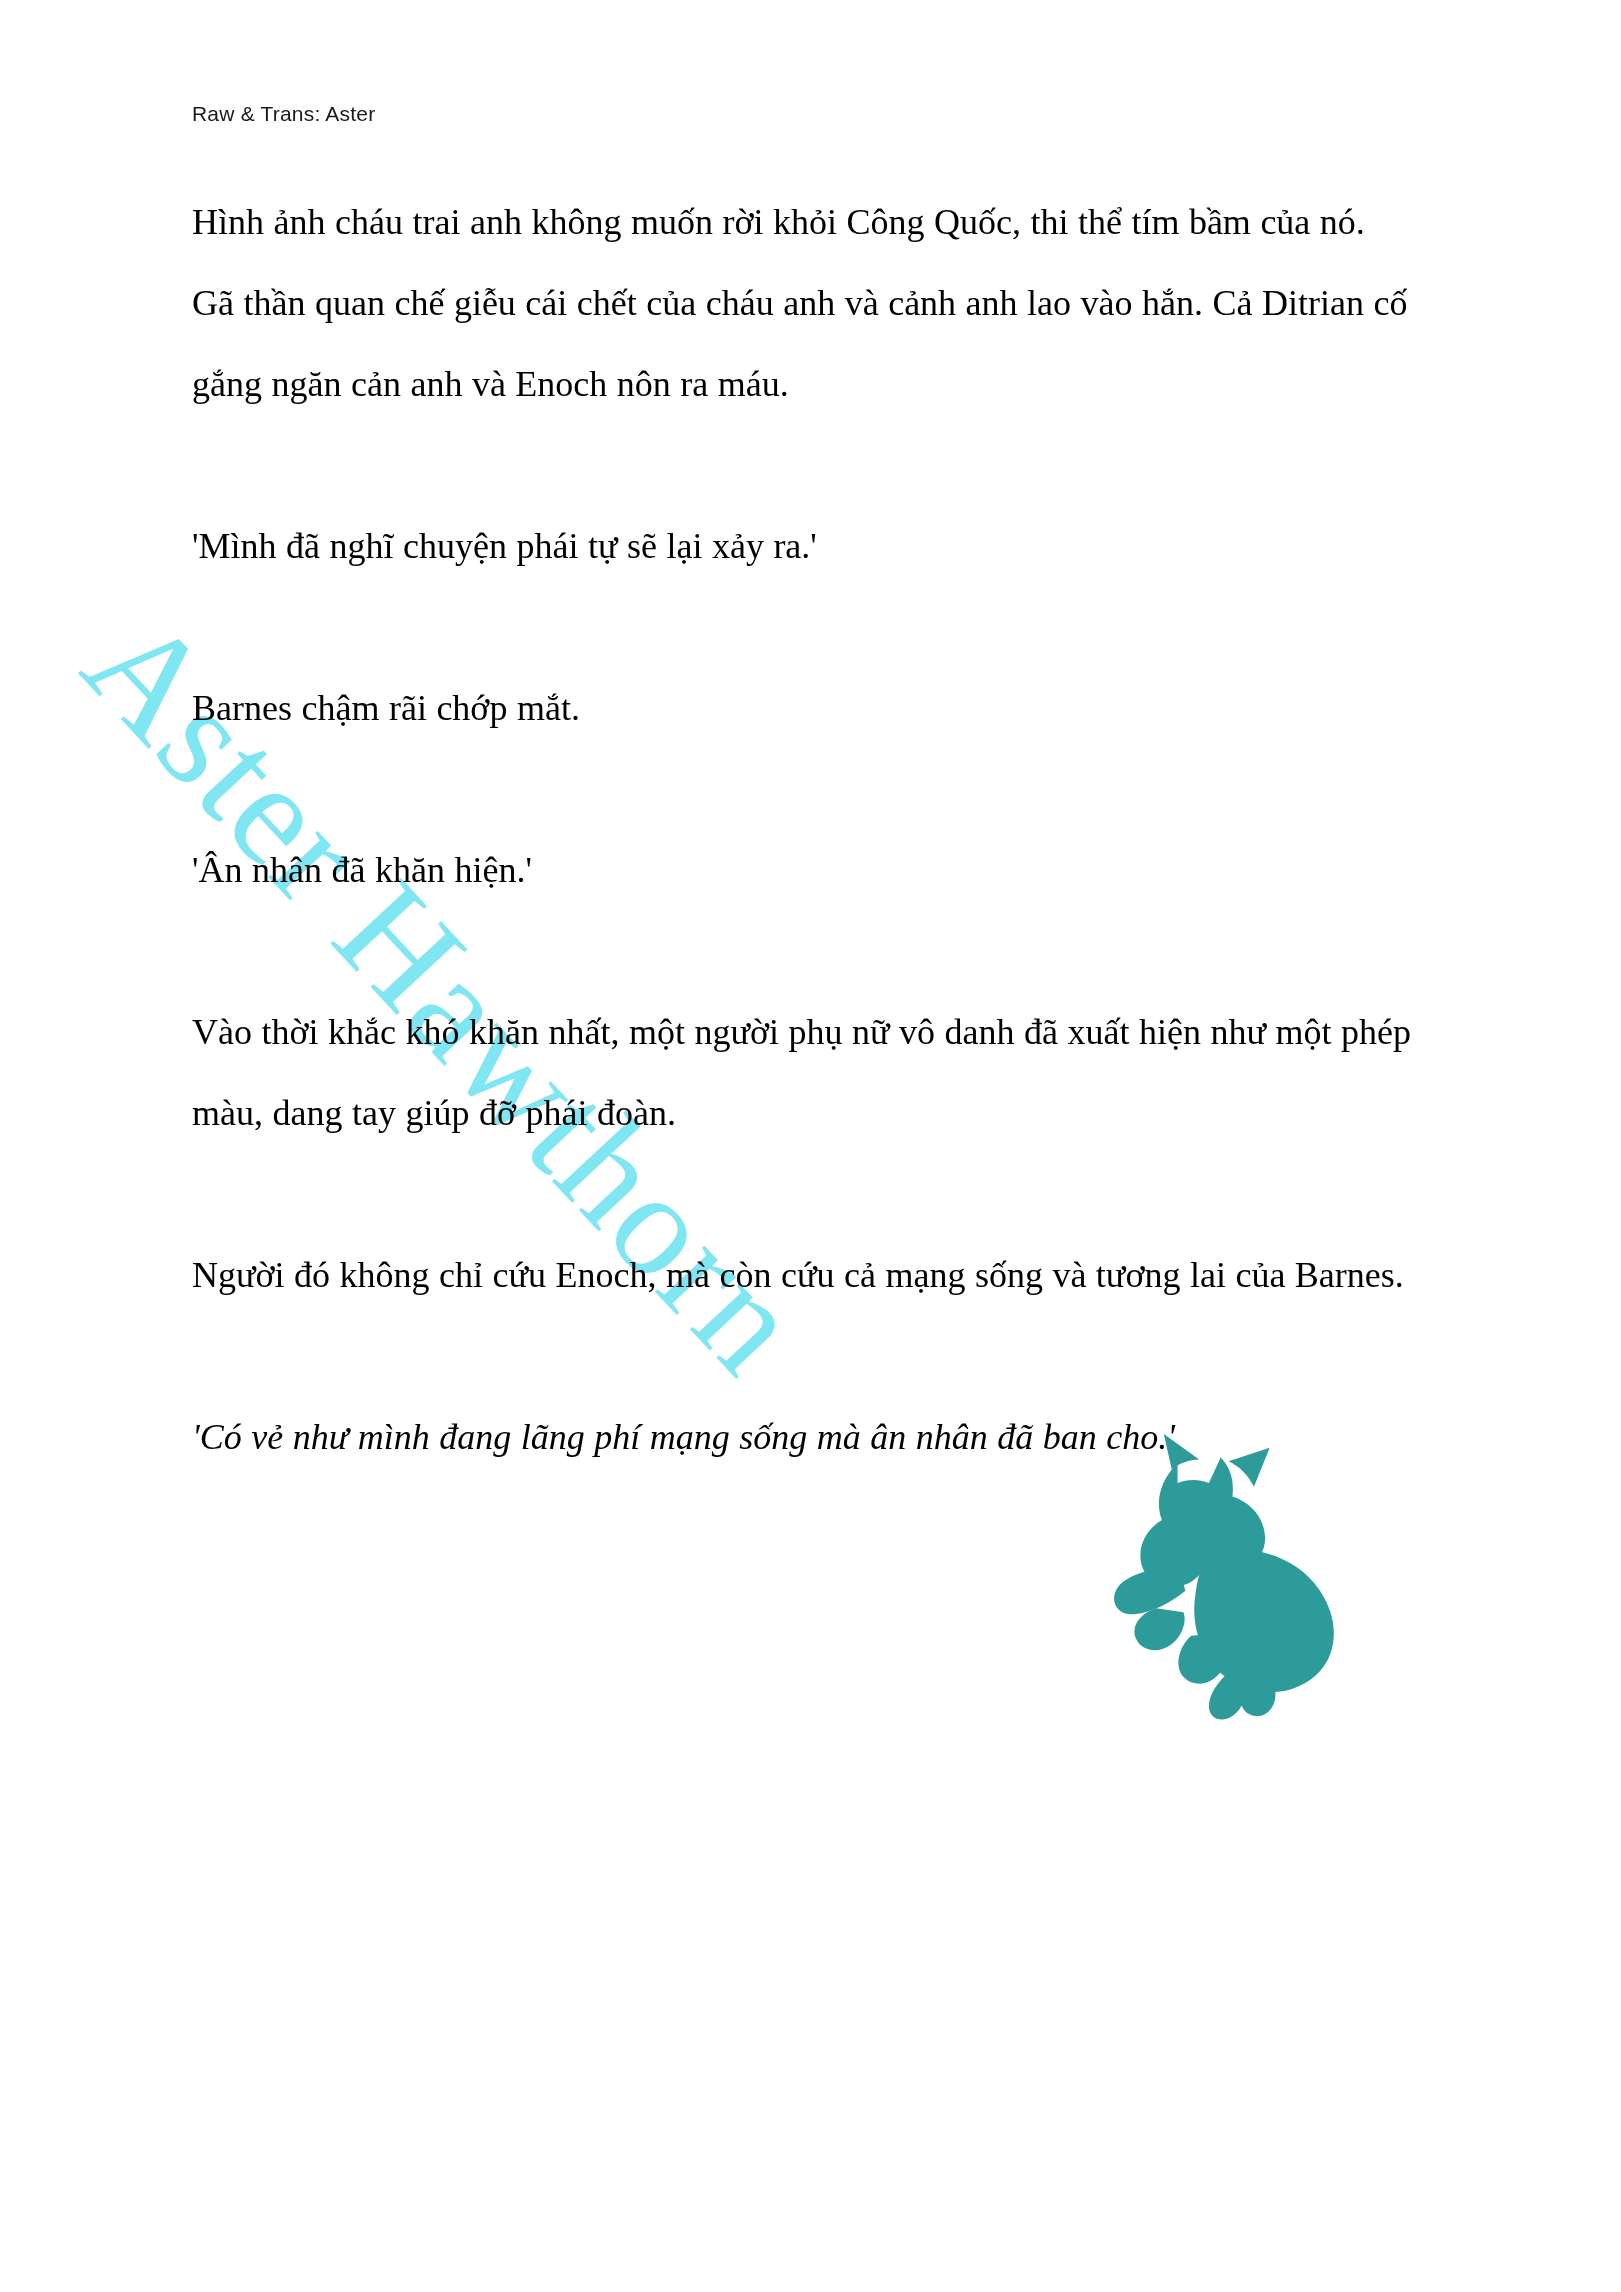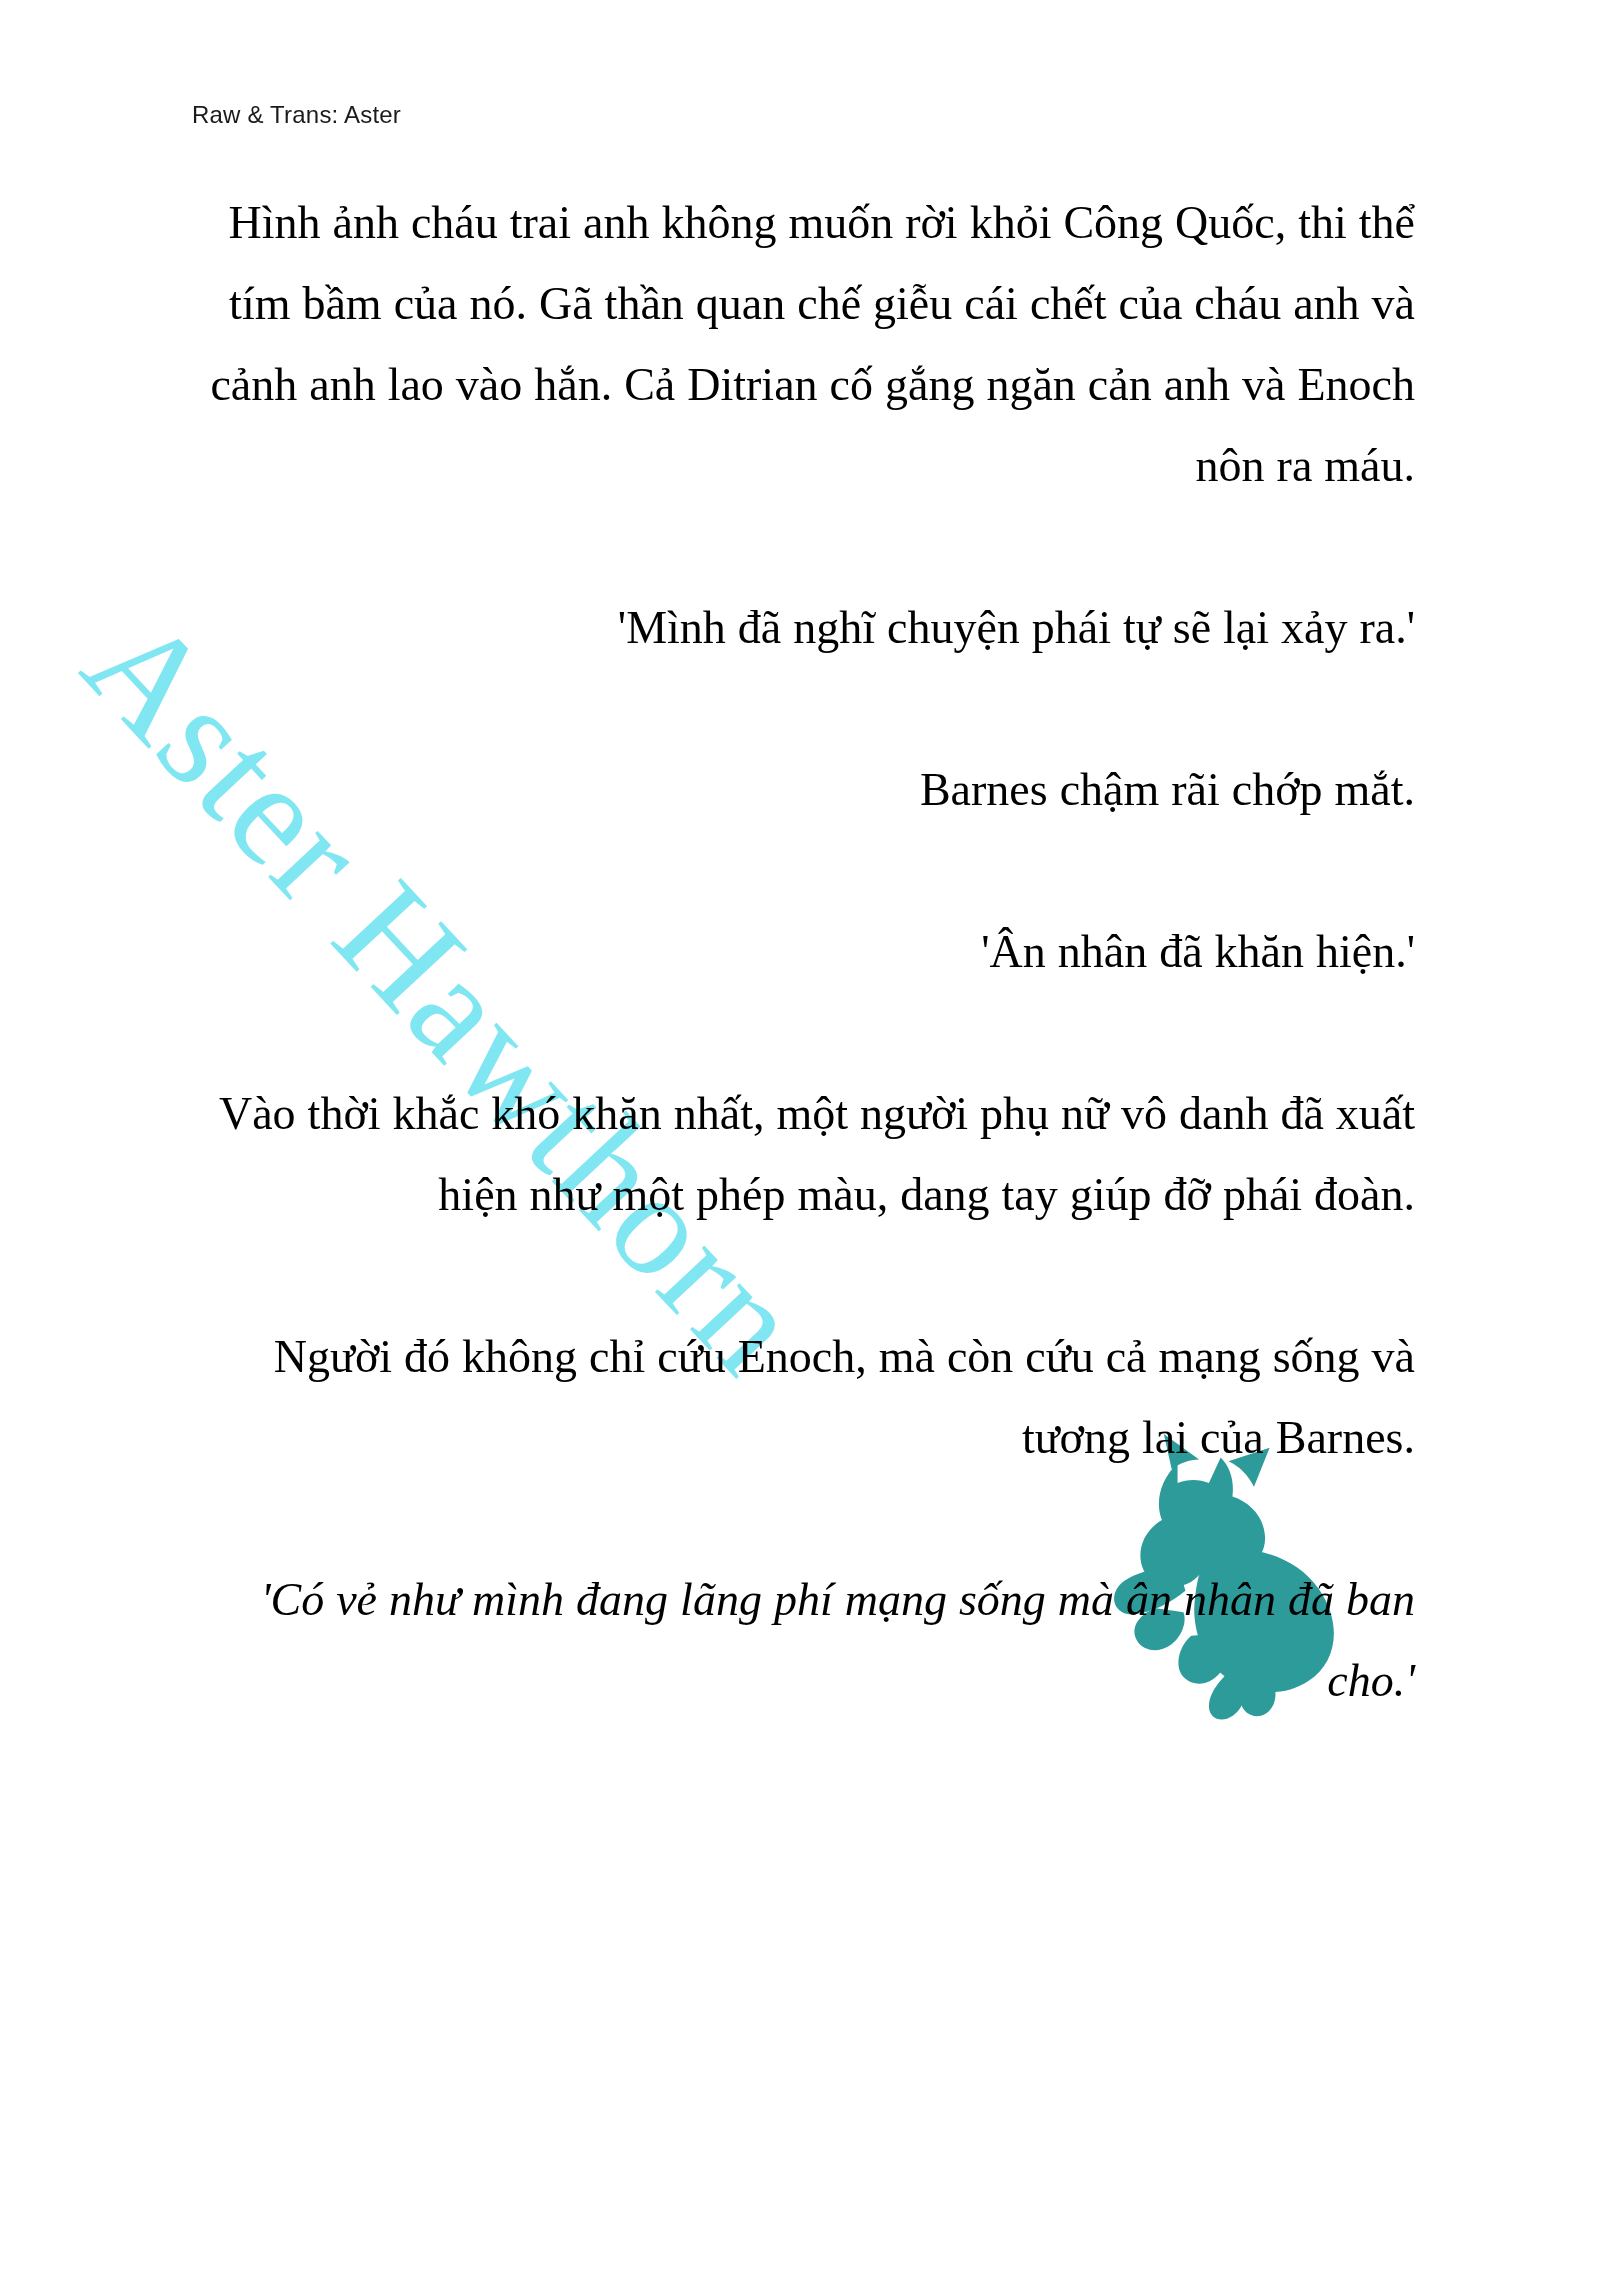--- a/index.html
+++ b/index.html
@@ -18,42 +18,42 @@
     overflow: hidden;
     box-sizing: border-box;
   }
 
   
   .doc-header {
     position: absolute;
     left: 192px;
     top: 101px;
     font-family: "Liberation Sans", "DejaVu Sans", sans-serif;
-    font-size: 24px;
+    font-size: 21px;
     line-height: 1.2;
     color: #1a1a1a;
     letter-spacing: 0.2px;
     white-space: nowrap;
   }
 
   
   .content {
     position: absolute;
     left: 192px;
     top: 182px;
     width: 1223px;
     z-index: 3;
   }
   .para {
     font-family: "Liberation Serif", "DejaVu Serif", serif;
-    font-size: 46px;
+    font-size: 36px;
     line-height: 81px;
     color: #000000;
     margin: 0 0 81px 0;
-    text-align: right;
+    text-align: left;
     word-spacing: 0.5px;
   }
   .para:last-child { margin-bottom: 0; font-style: italic; }
 
   
   .watermark {
     position: absolute;
     left: 167px;
     top: 588px;
     width: 1176px;

